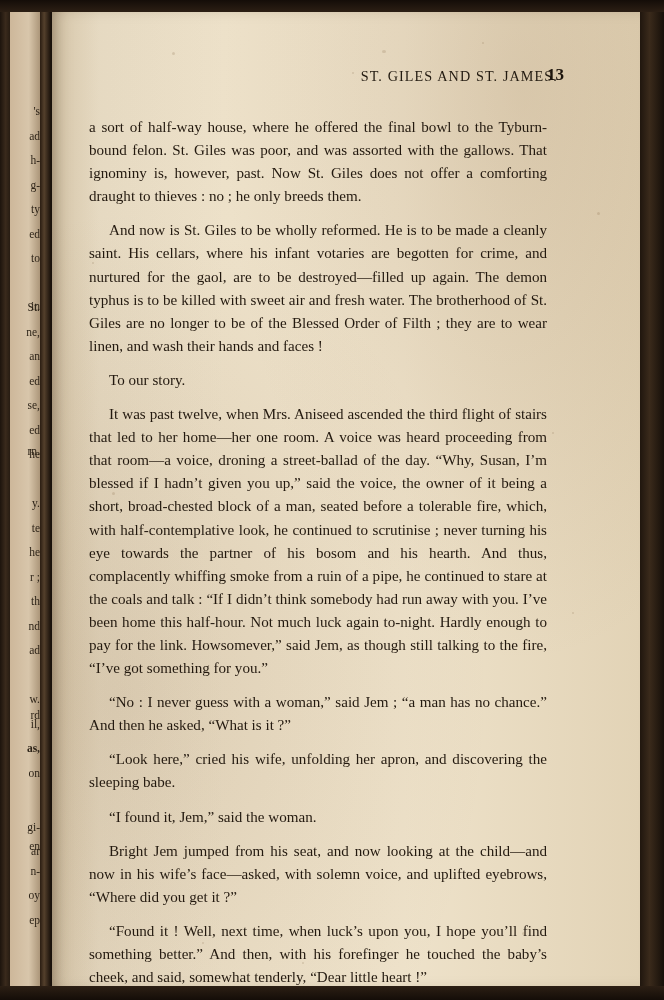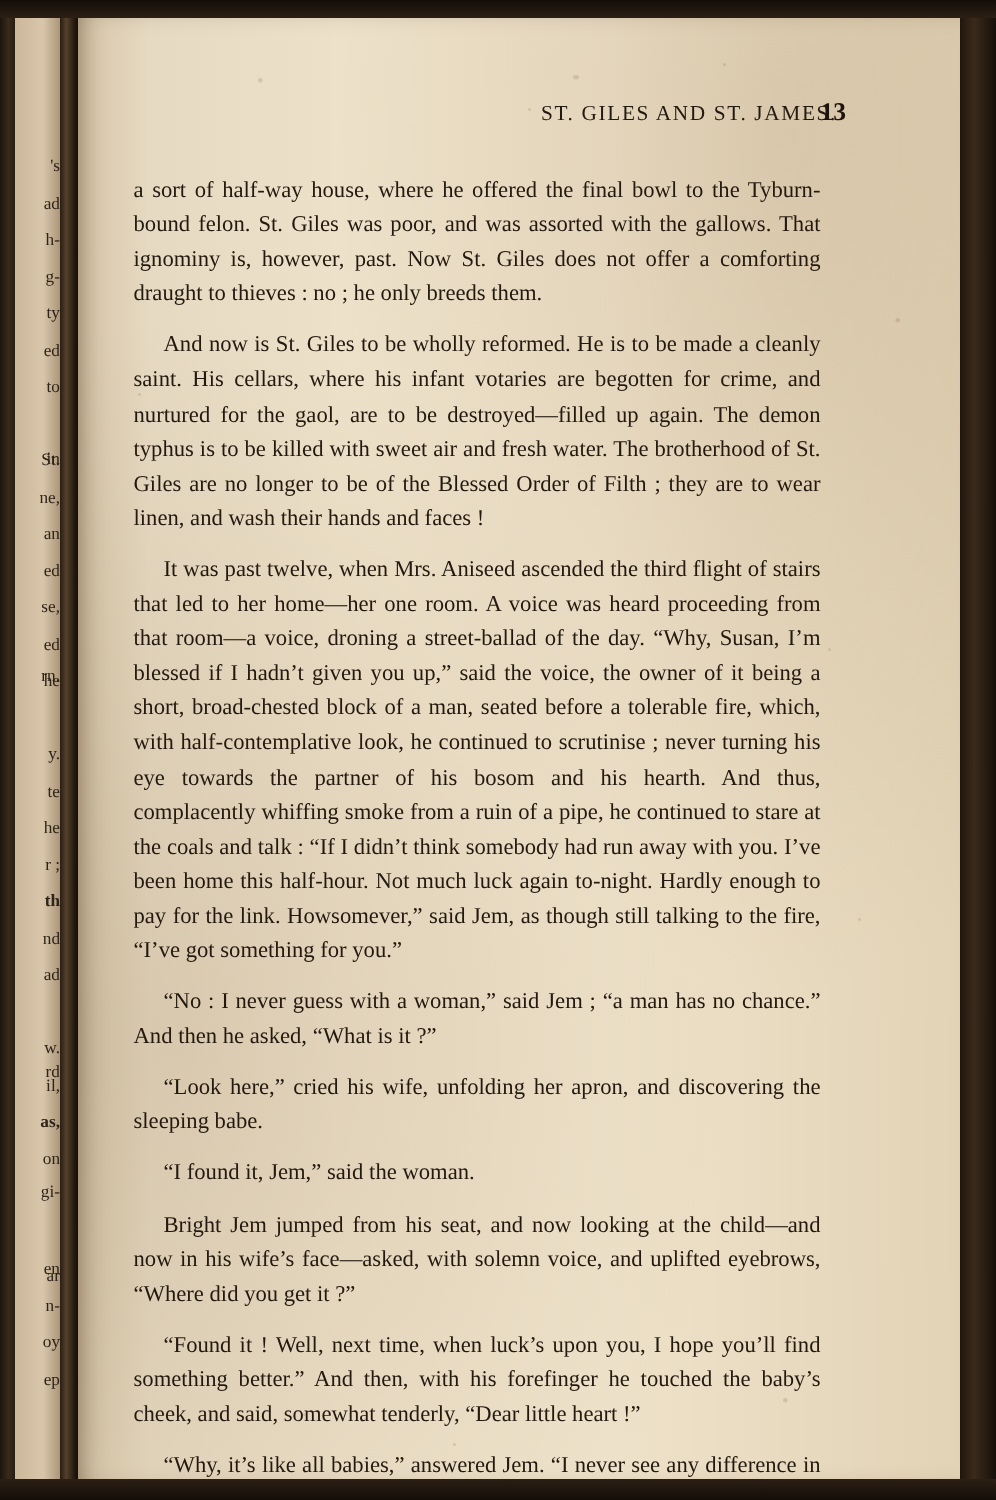--- a/index.html
+++ b/index.html
@@ -173,29 +173,29 @@
       <div class="fp-text" style="top: 341px;">an</div>
       <div class="fp-text" style="top: 365.5px;">ed</div>
       <div class="fp-text" style="top: 390px;">se,</div>
       <div class="fp-text" style="top: 414.5px;">ed</div>
       <div class="fp-text" style="top: 439px;">he</div>
       <div class="fp-text" style="top: 436px;">rn.</div>
       <div class="fp-text" style="top: 488px;">y.</div>
       <div class="fp-text" style="top: 512.5px;">te</div>
       <div class="fp-text" style="top: 537px;">he</div>
       <div class="fp-text" style="top: 561.5px;">r ;</div>
-      <div class="fp-text" style="top: 586px; font-weight: bold;">th</div>
+      <div class="fp-text" style="top: 586px;">th</div>
       <div class="fp-text" style="top: 610.5px;">nd</div>
       <div class="fp-text" style="top: 635px;">ad</div>
       <div class="fp-text" style="top: 659.5px; margin-top: 40px;">rd</div>
       <div class="fp-text" style="top: 684px;">w.</div>
       <div class="fp-text" style="top: 708.5px;">il,</div>
       <div class="fp-text" style="top: 733px; font-weight: bold;">as,</div>
       <div class="fp-text" style="top: 757.5px;">on</div>
-      <div class="fp-text" style="top: 780px;">gi-</div>
+      <div class="fp-text" style="top: 812px;">gi-</div>
       <div class="fp-text" style="top: 836px;">ar</div>
       <div class="fp-text" style="top: 831px;">en</div>
       <div class="fp-text" style="top: 855.5px;">n-</div>
       <div class="fp-text" style="top: 880px;">oy</div>
       <div class="fp-text" style="top: 904.5px;">ep</div>
     </div>
 
   <div id="gutter"></div>
 
   <div id="page">
@@ -204,20 +204,21 @@
     <div id="content">
 
       <div id="header-row">
         <div id="running-head">ST. GILES AND ST. JAMES.</div>
         <div id="page-number">13</div>
       </div>
 
       <div id="body-text">
           <p class="noindent">a sort of half-way house, where he offered the final bowl to the Tyburn-bound felon.  St. Giles was poor, and was assorted with the gallows.  That ignominy is, however, past.  Now St. Giles does not offer a comforting draught to thieves : no ; he only breeds them.</p>
           <p class="">And now is St. Giles to be wholly reformed.  He is to be made a cleanly saint.  His cellars, where his infant votaries are begotten for crime, and nurtured for the gaol, are to be destroyed—filled up again.  The demon typhus is to be killed with sweet air and fresh water.  The brotherhood of St. Giles are no longer to be of the Blessed Order of Filth ; they are to wear linen, and wash their hands and faces !</p>
+          <p class="">To our story.</p>
           <p class="">It was past twelve, when Mrs. Aniseed ascended the third flight of stairs that led to her home—her one room.  A voice was heard proceeding from that room—a voice, droning a street-ballad of the day.  “Why, Susan, I’m blessed if I hadn’t given you up,” said the voice, the owner of it being a short, broad-chested block of a man, seated before a tolerable fire, which, with half-contemplative look, he continued to scrutinise ; never turning his eye towards the partner of his bosom and his hearth.  And thus, complacently whiffing smoke from a ruin of a pipe, he continued to stare at the coals and talk : “If I didn’t think somebody had run away with you.  I’ve been home this half-hour.  Not much luck again to-night.  Hardly enough to pay for the link.  Howsomever,” said Jem, as though still talking to the fire, “I’ve got something for you.”</p>
           <p class="">“No : I never guess with a woman,” said Jem ; “a man has no chance.”  And then he asked, “What is it ?”</p>
           <p class="">“Look here,” cried his wife, unfolding her apron, and discovering the sleeping babe.</p>
           <p class="">“I found it, Jem,” said the woman.</p>
           <p class="">Bright Jem jumped from his seat, and now looking at the child—and now in his wife’s face—asked, with solemn voice, and uplifted eyebrows, “Where did you get it ?”</p>
           <p class="">“Found it !  Well, next time, when luck’s upon you, I hope you’ll find something better.”  And then, with his forefinger he touched the baby’s cheek, and said, somewhat tenderly, “Dear little heart !”</p>
           <p class="">“Why, it’s like all babies,” answered Jem.  “I never see any difference in ’em : all the same, like Dutch cheeses.”</p>
         </div>
 
     </div>

